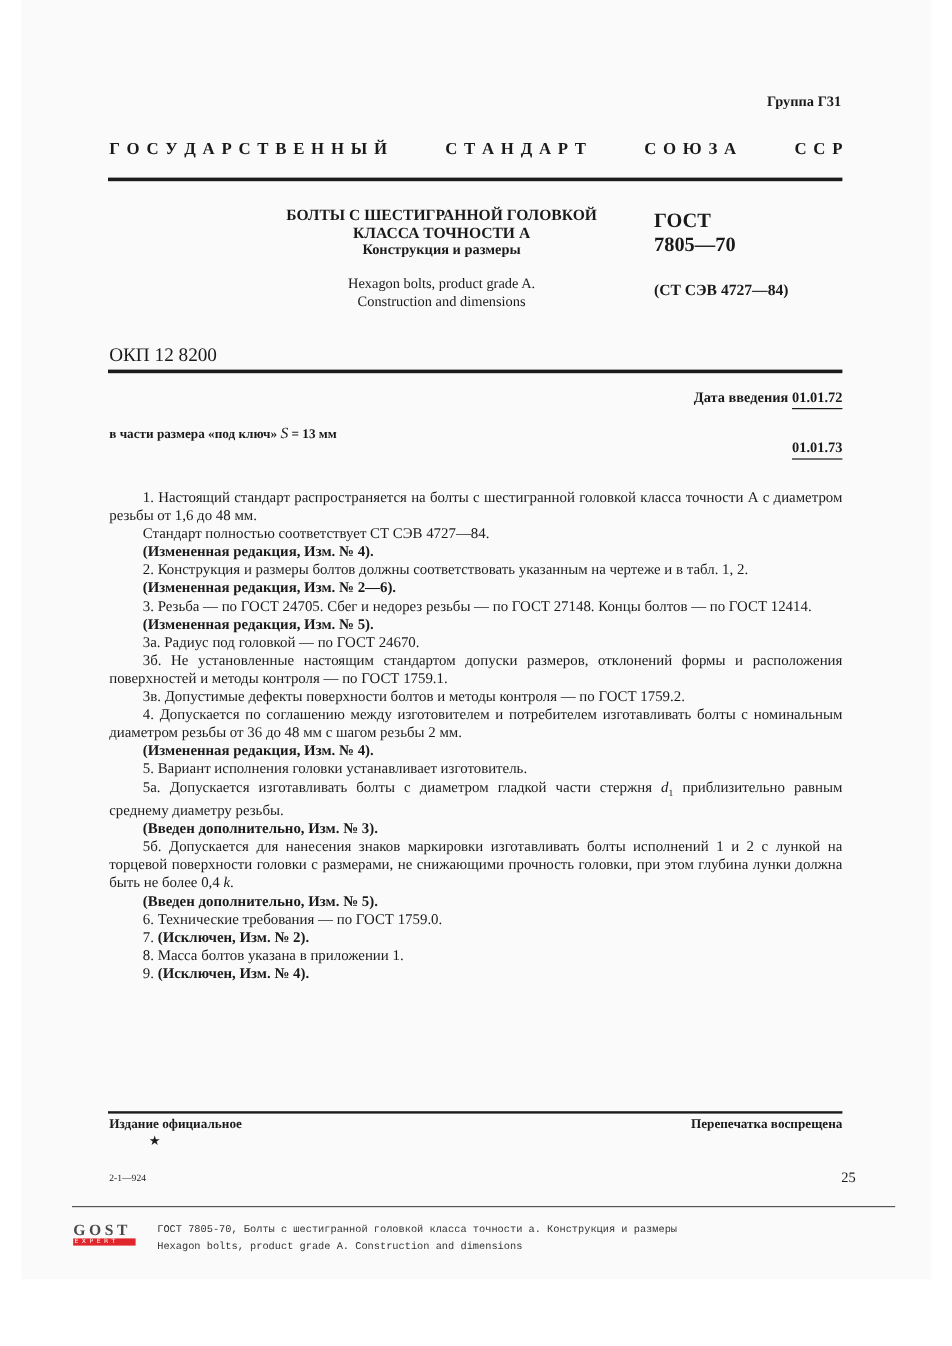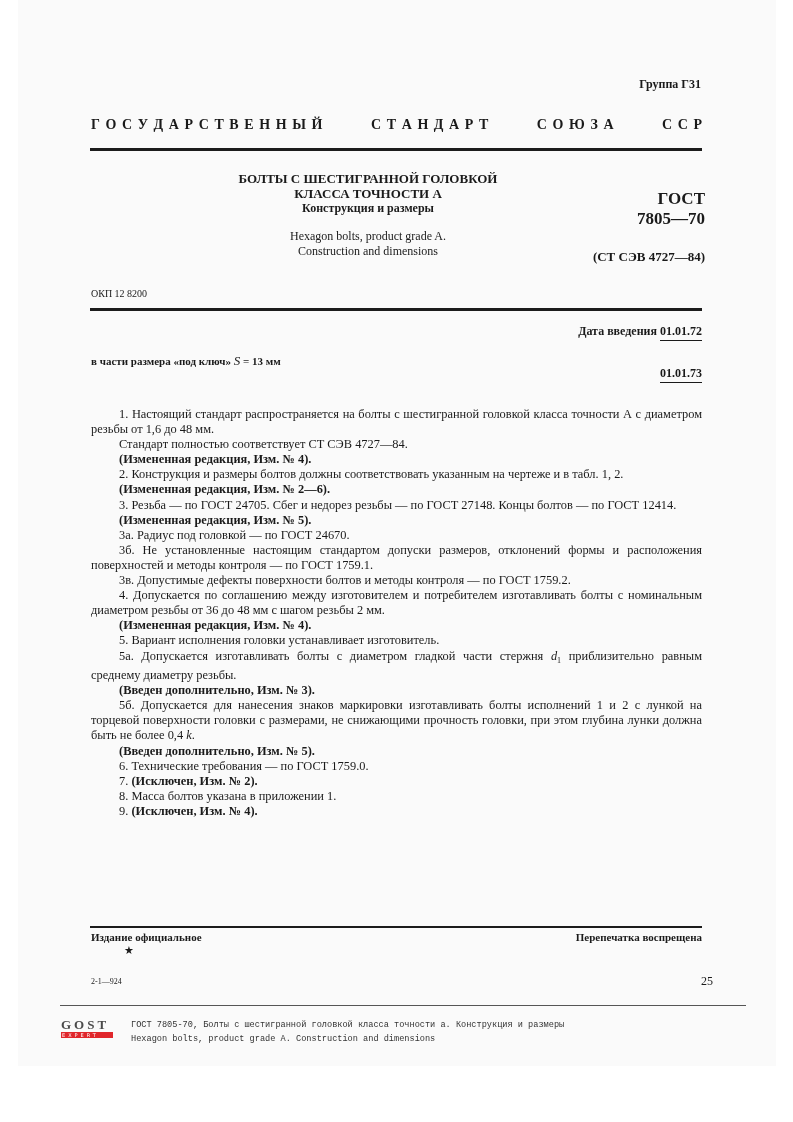--- a/index.html
+++ b/index.html
@@ -10,24 +10,24 @@
   .group { right: 92px; top: 77px; font-size: 12px; font-weight: bold; }
   .masthead { left: 91px; width: 611px; top: 117px; font-size: 14px; font-weight: bold;
               display: flex; justify-content: space-between; letter-spacing: 0; }
   .masthead span { white-space: nowrap; }
   .rule-thick { left: 90px; width: 612px; height: 3px; background: #1c1c1c; }
   .rule-thin { left: 90px; width: 612px; height: 2px; background: #1c1c1c; }
   .title-block { left: 178px; width: 380px; top: 171px; text-align: center; }
   .title-block .t1 { font-size: 13px; font-weight: bold; line-height: 15px; }
   .title-block .t2 { font-size: 12px; font-weight: bold; margin-top: 0; }
   .title-block .t3 { font-size: 12px; line-height: 15px; margin-top: 13px; }
-  .gost-block { left: 545px; width: 160px; top: 189px; text-align: right; }
+  .gost-block { left: 545px; width: 160px; top: 174px; text-align: left; }
   .gost-block .g1 { font-size: 17px; font-weight: bold; line-height: 20px; }
   .gost-block .g2 { font-size: 13px; font-weight: bold; margin-top: 20px; }
-  .okp { left: 91px; top: 288px; font-size: 10px; }
+  .okp { left: 91px; top: 288px; font-size: 16px; }
   .intro-date { right: 91px; top: 324px; font-size: 12px; font-weight: bold; }
   .intro-date u, .date2 u { text-decoration: none; border-bottom: 1.5px solid #1a1a1a; padding-bottom: 2px; }
   .part-size { left: 91px; top: 353px; font-size: 11px; font-weight: bold; }
   .part-size i { font-weight: normal; font-style: italic; font-size: 13px; }
   .date2 { right: 91px; top: 366px; font-size: 12px; font-weight: bold; }
   .body-text { left: 91px; width: 611px; top: 407px; font-size: 12.4px; line-height: 15.1px; text-align: justify; }
   .body-text p { margin: 0; text-indent: 28px; }
   .body-text b { font-weight: bold; }
   .official { left: 91px; top: 931px; font-size: 11px; font-weight: bold; }
   .star { left: 124px; top: 944px; font-size: 11px; }

